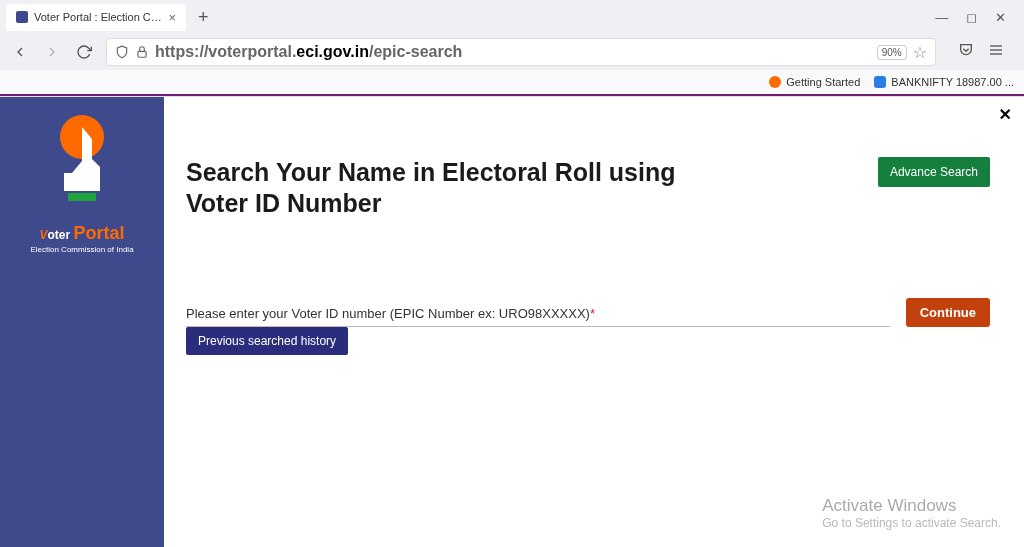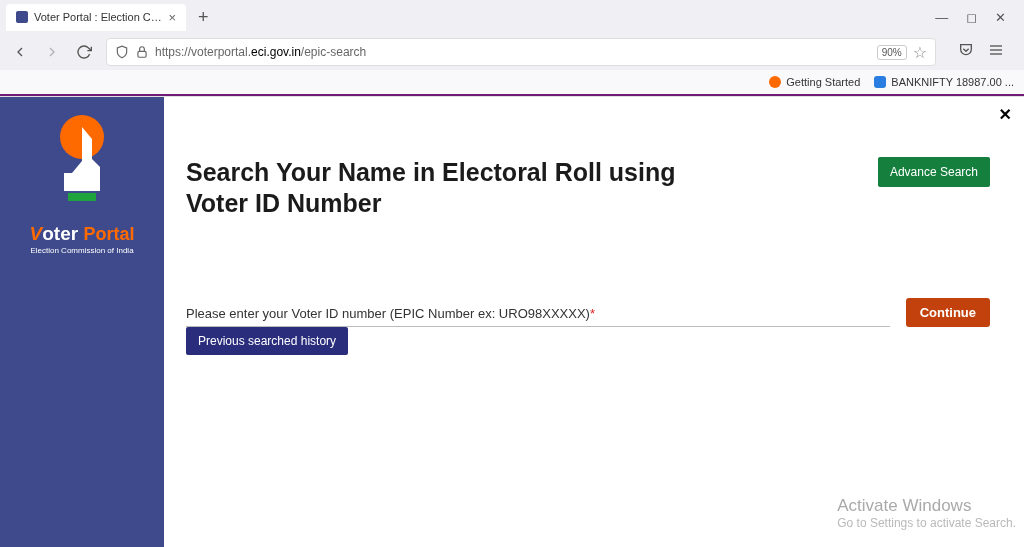--- a/index.html
+++ b/index.html
@@ -15,58 +15,58 @@
     .new-tab { font-size: 18px; color: #555; padding: 0 8px; cursor: pointer; }
     .window-controls { margin-left: auto; display: flex; gap: 18px; padding-right: 12px; color: #555; font-size: 13px; }
     .window-controls span { cursor: pointer; }
 
     .nav-bar { display: flex; align-items: center; height: 36px; padding: 4px 10px; gap: 12px; }
     .nav-icon { color: #555; cursor: pointer; display: flex; align-items: center; justify-content: center; width: 20px; height: 20px; }
     .nav-icon svg { width: 16px; height: 16px; }
     .url-container { flex: 1; display: flex; align-items: center; background: #fff; border: 1px solid #ddd; border-radius: 4px; height: 28px; padding: 0 8px; gap: 6px; }
     .url-icon { color: #666; display: flex; align-items: center; }
     .url-icon svg { width: 14px; height: 14px; }
-    .url-text { font-size: 12px; color: #666; flex: 1; }
+    .url-text { font-size: 16px; color: #666; flex: 1; font-weight: bold; }
     .url-text .domain { color: #000; }
     .zoom-badge { font-size: 10px; border: 1px solid #ccc; border-radius: 3px; padding: 1px 4px; color: #555; }
     .star-icon { color: #888; }
     .right-icons { display: flex; gap: 14px; padding: 0 10px; color: #555; }
     .right-icons span { cursor: pointer; }
 
     .bookmarks { display: flex; align-items: center; height: 26px; padding: 0 10px; gap: 14px; font-size: 11px; background: #f9f9fb; border-bottom: 2px solid #701a75; justify-content: flex-end; }
     .bookmark { display: flex; align-items: center; gap: 5px; color: #333; cursor: pointer; }
     .bm-icon1 { width: 12px; height: 12px; background: #ff6a00; border-radius: 50%; display:inline-block; }
     .bm-icon2 { width: 12px; height: 12px; background: #2a7de1; border-radius: 3px; display:inline-block; }
 
     
     .page { display: flex; height: calc(547px - 96px); position: relative; }
     .close-x { position: absolute; top: 8px; right: 12px; font-size: 16px; font-weight: bold; cursor: pointer; color: #000; z-index: 2; }
 
     .sidebar { width: 164px; background: #3e4a8c; color: #fff; padding-top: 16px; text-align: center; }
     .logo { margin: 0 auto; }
     .logo-text { margin-top: 6px; }
-    .voter-word { font-size: 19px; font-weight: bold; }
+    .voter-word { font-size: 12px; font-weight: bold; }
     .voter-v { color: #ff6a00; font-style: italic; }
     .portal-word { color: #ff6a00; font-size: 18px; font-weight: bold; }
     .logo-sub { font-size: 8px; color: #fff; margin-top: 1px; }
 
     .main { flex: 1; padding: 60px 34px 24px 22px; position: relative; }
     .heading-row { display: flex; justify-content: space-between; align-items: flex-start; gap: 20px; }
     .heading { font-size: 25px; font-weight: 700; color: #1b1b1b; max-width: 540px; line-height: 1.25; }
     .adv-btn { background: #15803d; color: #fff; border: none; padding: 8px 12px; font-size: 12px; border-radius: 2px; cursor: pointer; white-space: nowrap; }
 
     .form-row { margin-top: 78px; display: flex; align-items: flex-end; gap: 16px; }
     .input-wrap { flex: 1; border-bottom: 1px solid #bbb; padding-bottom: 4px; }
     .input-placeholder { font-size: 13px; color: #333; }
     .req { color: #e02020; }
     .continue-btn { background: #c2410c; color: #fff; border: none; padding: 7px 14px; font-size: 13px; font-weight: 600; border-radius: 3px; cursor: pointer; }
 
     .history-btn { background: #2a2d7c; color: #fff; border: none; padding: 7px 12px; font-size: 12px; border-radius: 2px; cursor: pointer; }
 
-    .watermark { position: absolute; bottom: 18px; right: 8px; text-align: left; color: #b9b9b9; font-size: 12px; }
+    .watermark { position: absolute; bottom: 18px; right: 23px; text-align: left; color: #b9b9b9; font-size: 12px; }
     .watermark .wm-title { font-size: 17px; color: #aaa; }
   </style>
 </head>
 <body>
 
 <div class="browser-chrome">
   <div class="tab-bar">
     <div class="tab">
       <span class="tab-favicon"></span>
       <span class="tab-title">Voter Portal : Election Commiss</span>

